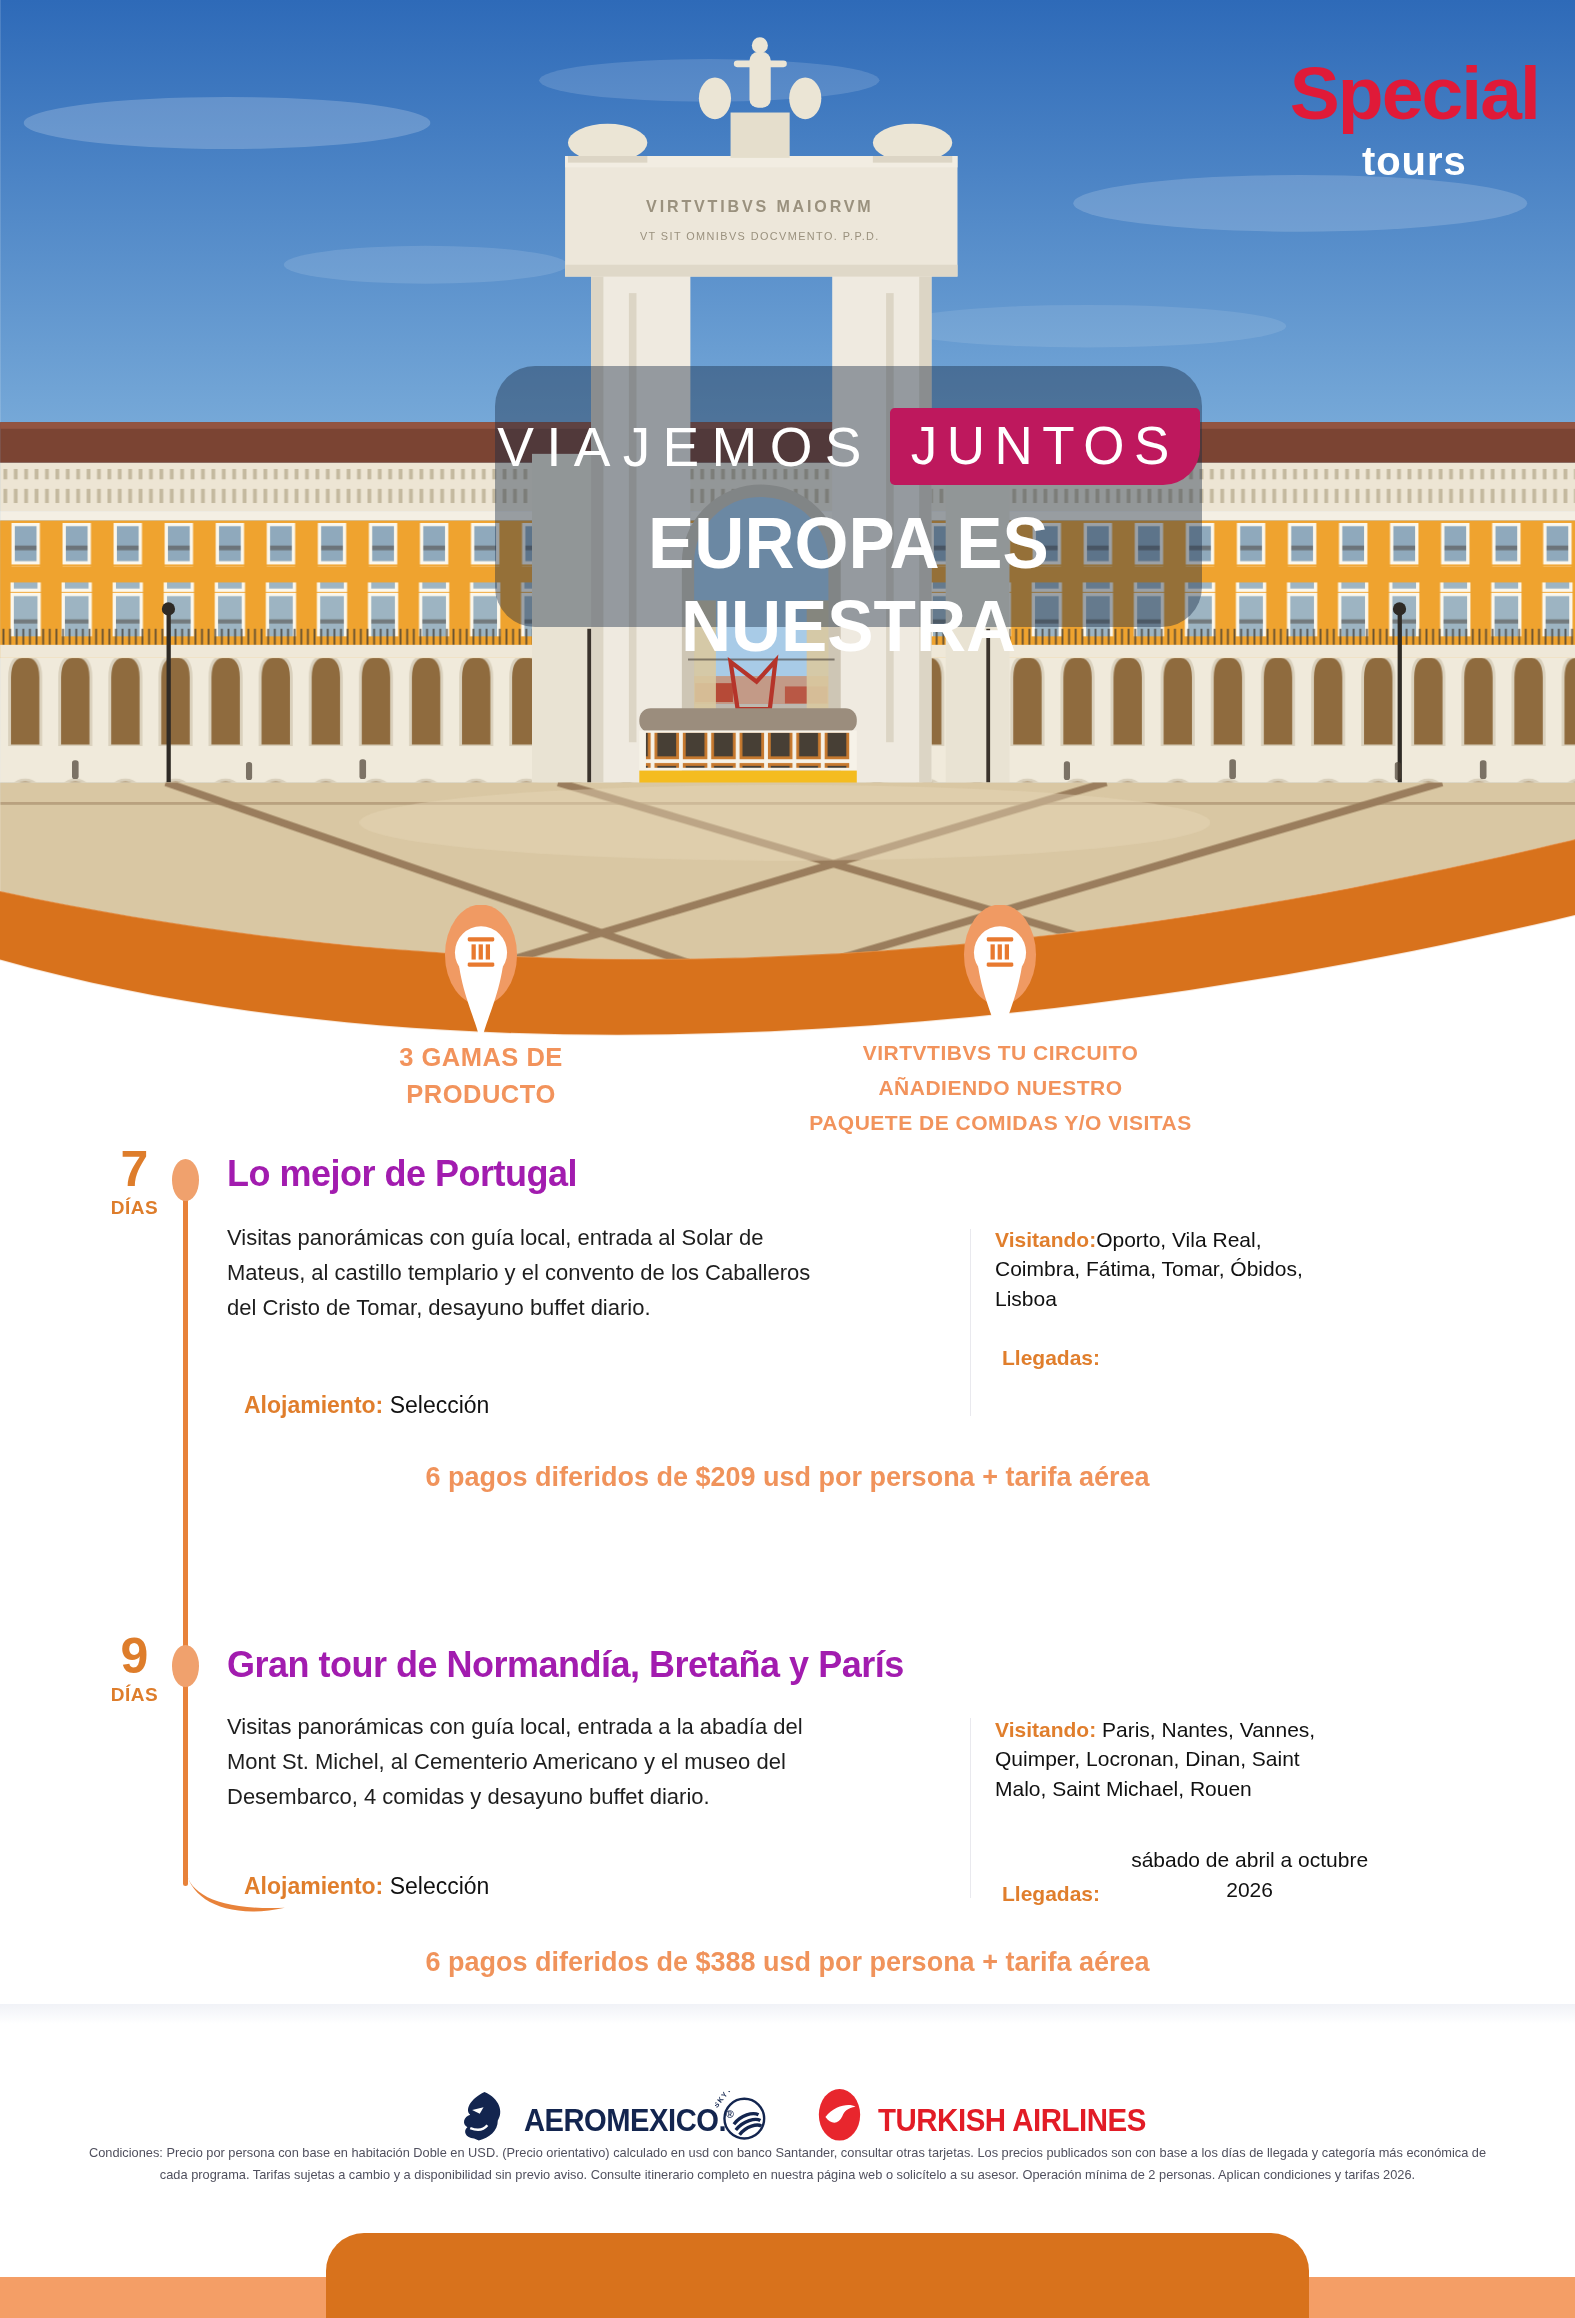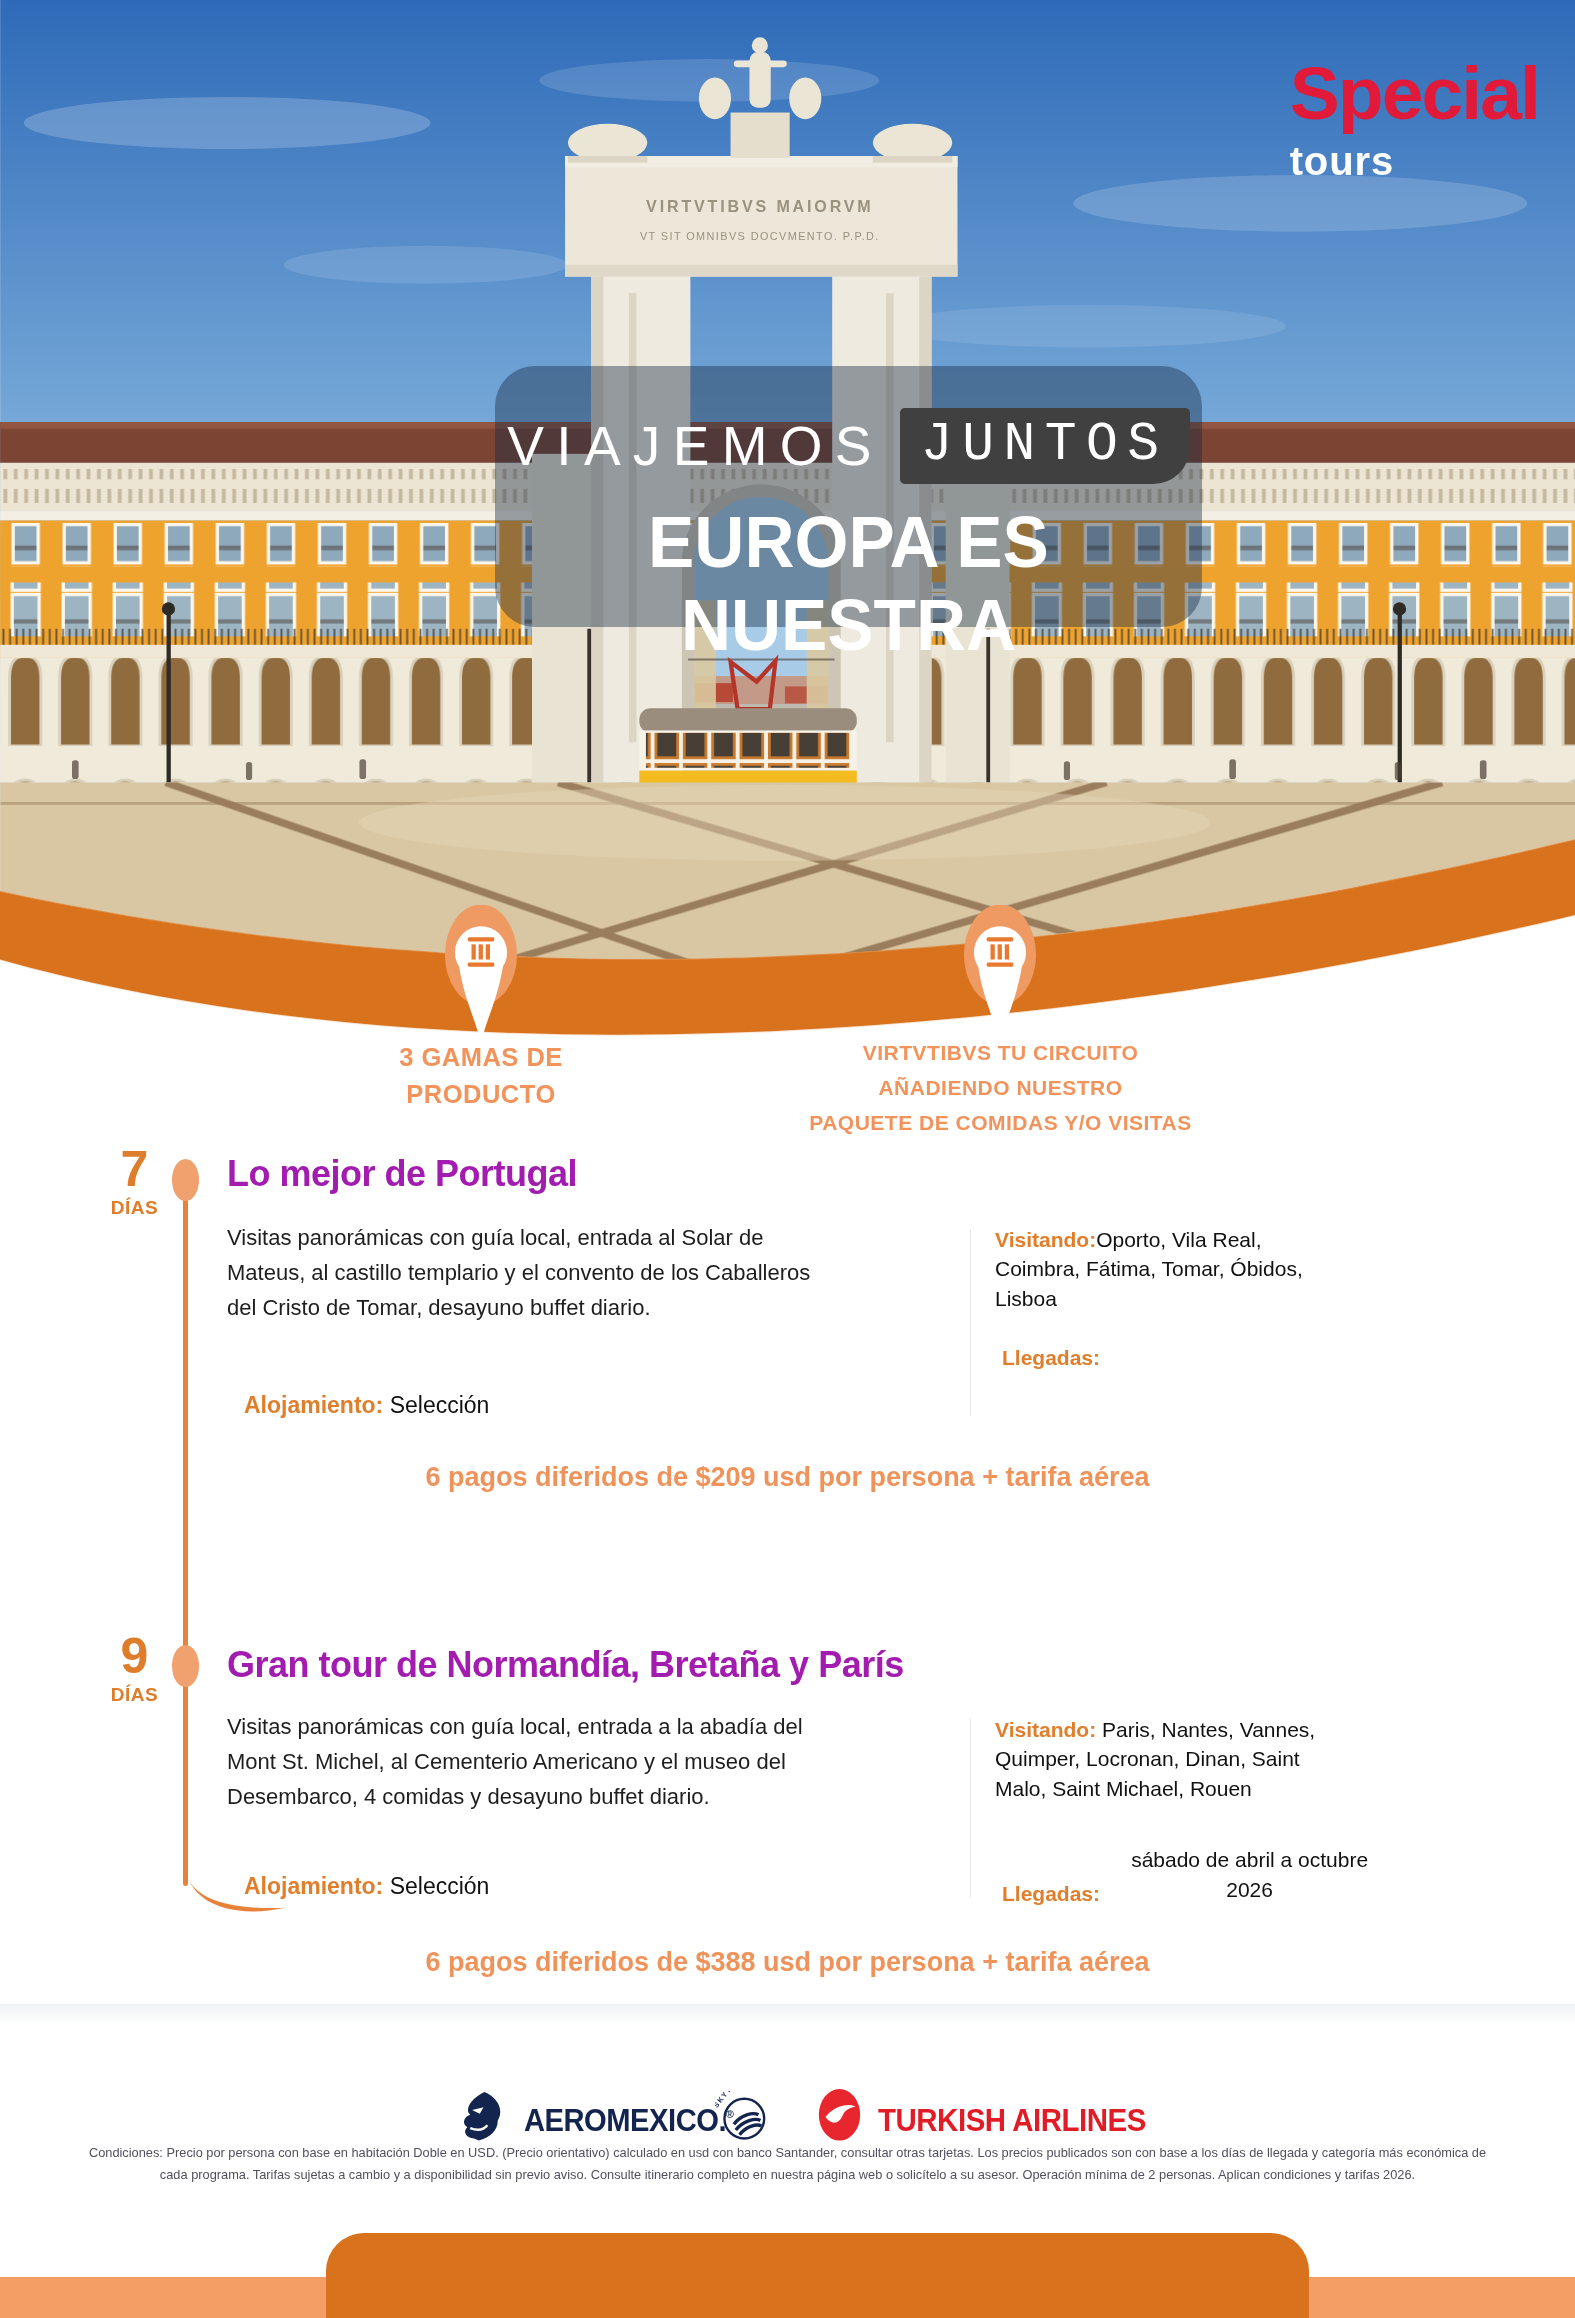--- a/index.html
+++ b/index.html
@@ -4,29 +4,29 @@
 <style>
   html,body{margin:0;padding:0;background:#ffffff;}
   #page{position:relative;width:1576px;height:2319px;overflow:hidden;
         font-family:"Liberation Sans",sans-serif;background:#fff;}
   #page *{box-sizing:border-box;}
   .abs{position:absolute;}
 
   
   #hero-svg{position:absolute;left:0;top:0;width:1576px;height:1163px;display:block;}
 
-  .brand{right:37px;top:56px;text-align:left;z-index:6;line-height:1;}
+  .brand{right:37px;top:56px;text-align:center;z-index:6;line-height:1;}
   .brand-top{font-size:75px;font-weight:bold;color:#E01A38;letter-spacing:-1.9px;}
   .brand-bottom{font-size:40px;font-weight:bold;color:#ffffff;letter-spacing:0.9px;margin-top:10px;}
 
   .overlay-panel{left:447px;top:366px;width:707px;height:261px;background:rgba(24,44,68,.42);
                  border-radius:40px;z-index:5;text-align:center;margin-left:48px;}
   .kicker-row{display:flex;justify-content:center;align-items:center;gap:16px;margin-top:42px;}
   .kicker-plain{font-size:55px;font-weight:400;color:#fff;letter-spacing:12.3px;}
-  .kicker-box{background:#404040;border-radius:4.7px 4.7px 37px 4.7px;padding:6.6px 21px 9.5px 21px;font-family:Liberation Mono, monospace;}
+  .kicker-box{background:#be185d;border-radius:4.7px 4.7px 37px 4.7px;padding:6.6px 21px 9.5px 21px;}
   .kicker-boxed{font-size:53px;font-weight:400;color:#fff;letter-spacing:9.5px;}
   .hero-title{margin-top:16px;font-size:73px;font-weight:bold;color:#fff;letter-spacing:0px;
               transform:scaleX(.95);transform-origin:center;}
 
   
   .pin{width:76px;height:147px;z-index:6;}
   .badge-text{color:#F2935C;font-weight:bold;text-align:center;z-index:6;}
   .badge-left{left:339px;top:1039px;width:284px;font-size:25.5px;line-height:37px;letter-spacing:0.5px;}
   .badge-right{left:797px;top:1035px;width:407px;font-size:21px;line-height:35px;letter-spacing:0.5px;}
 

